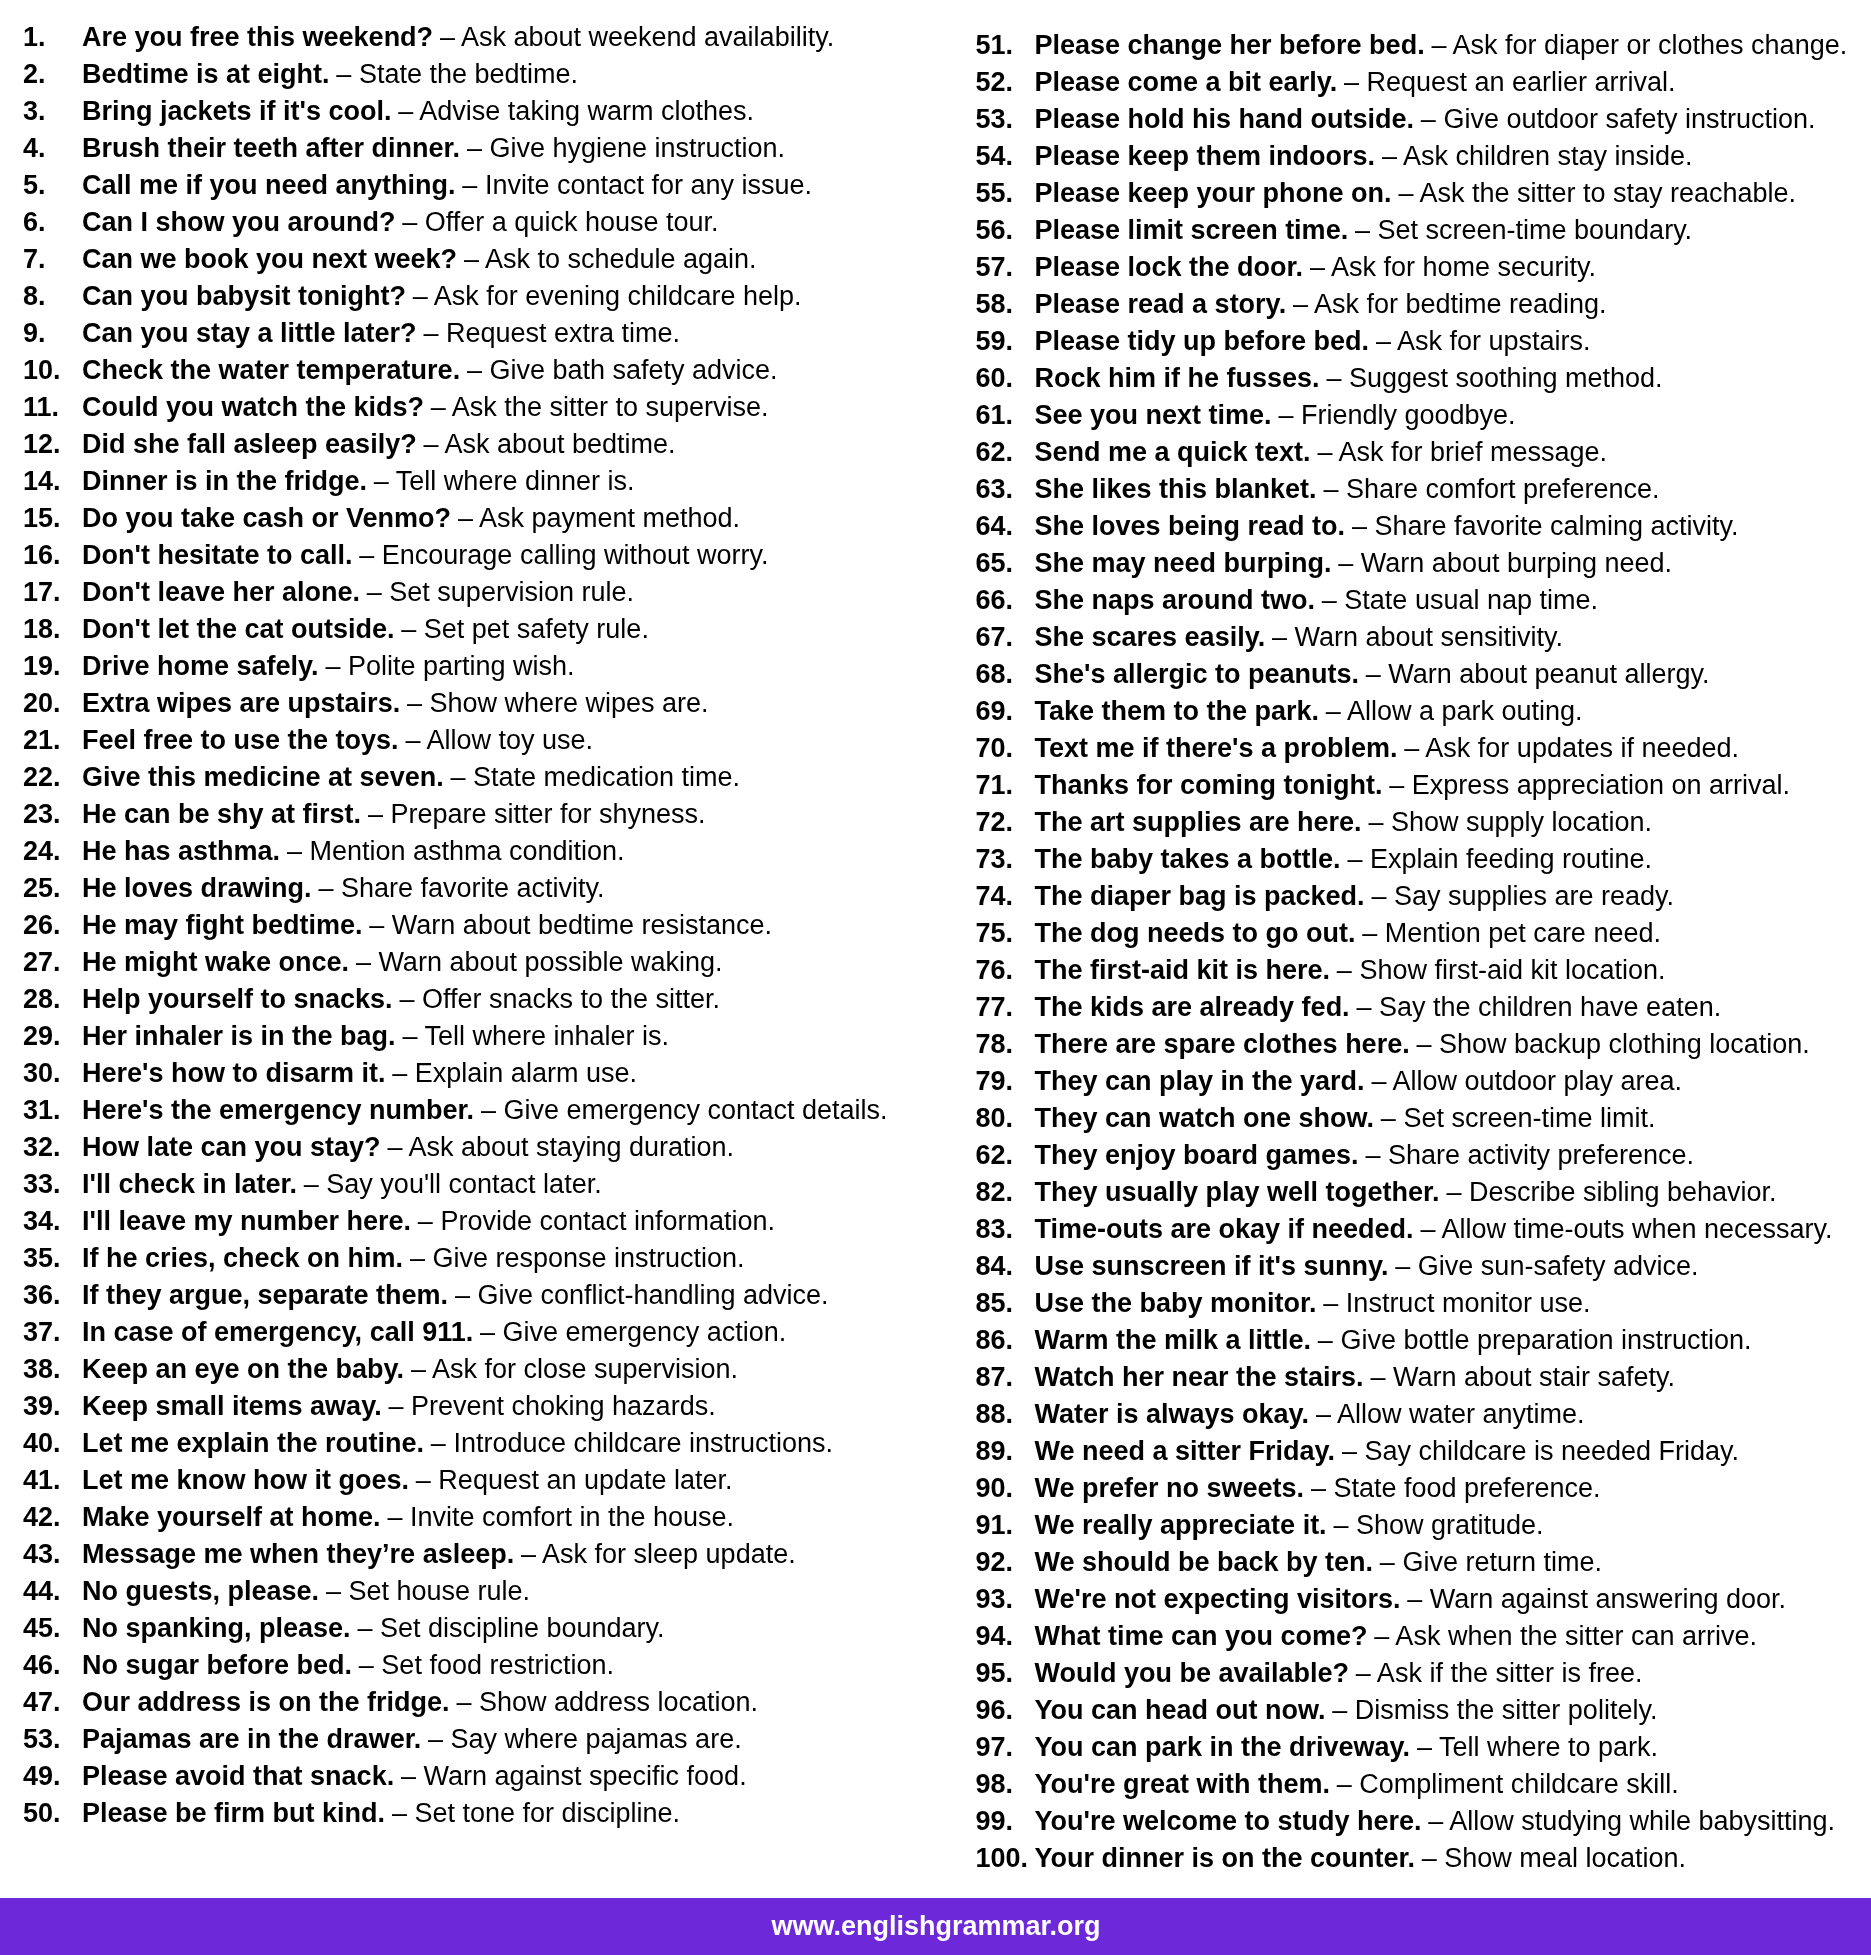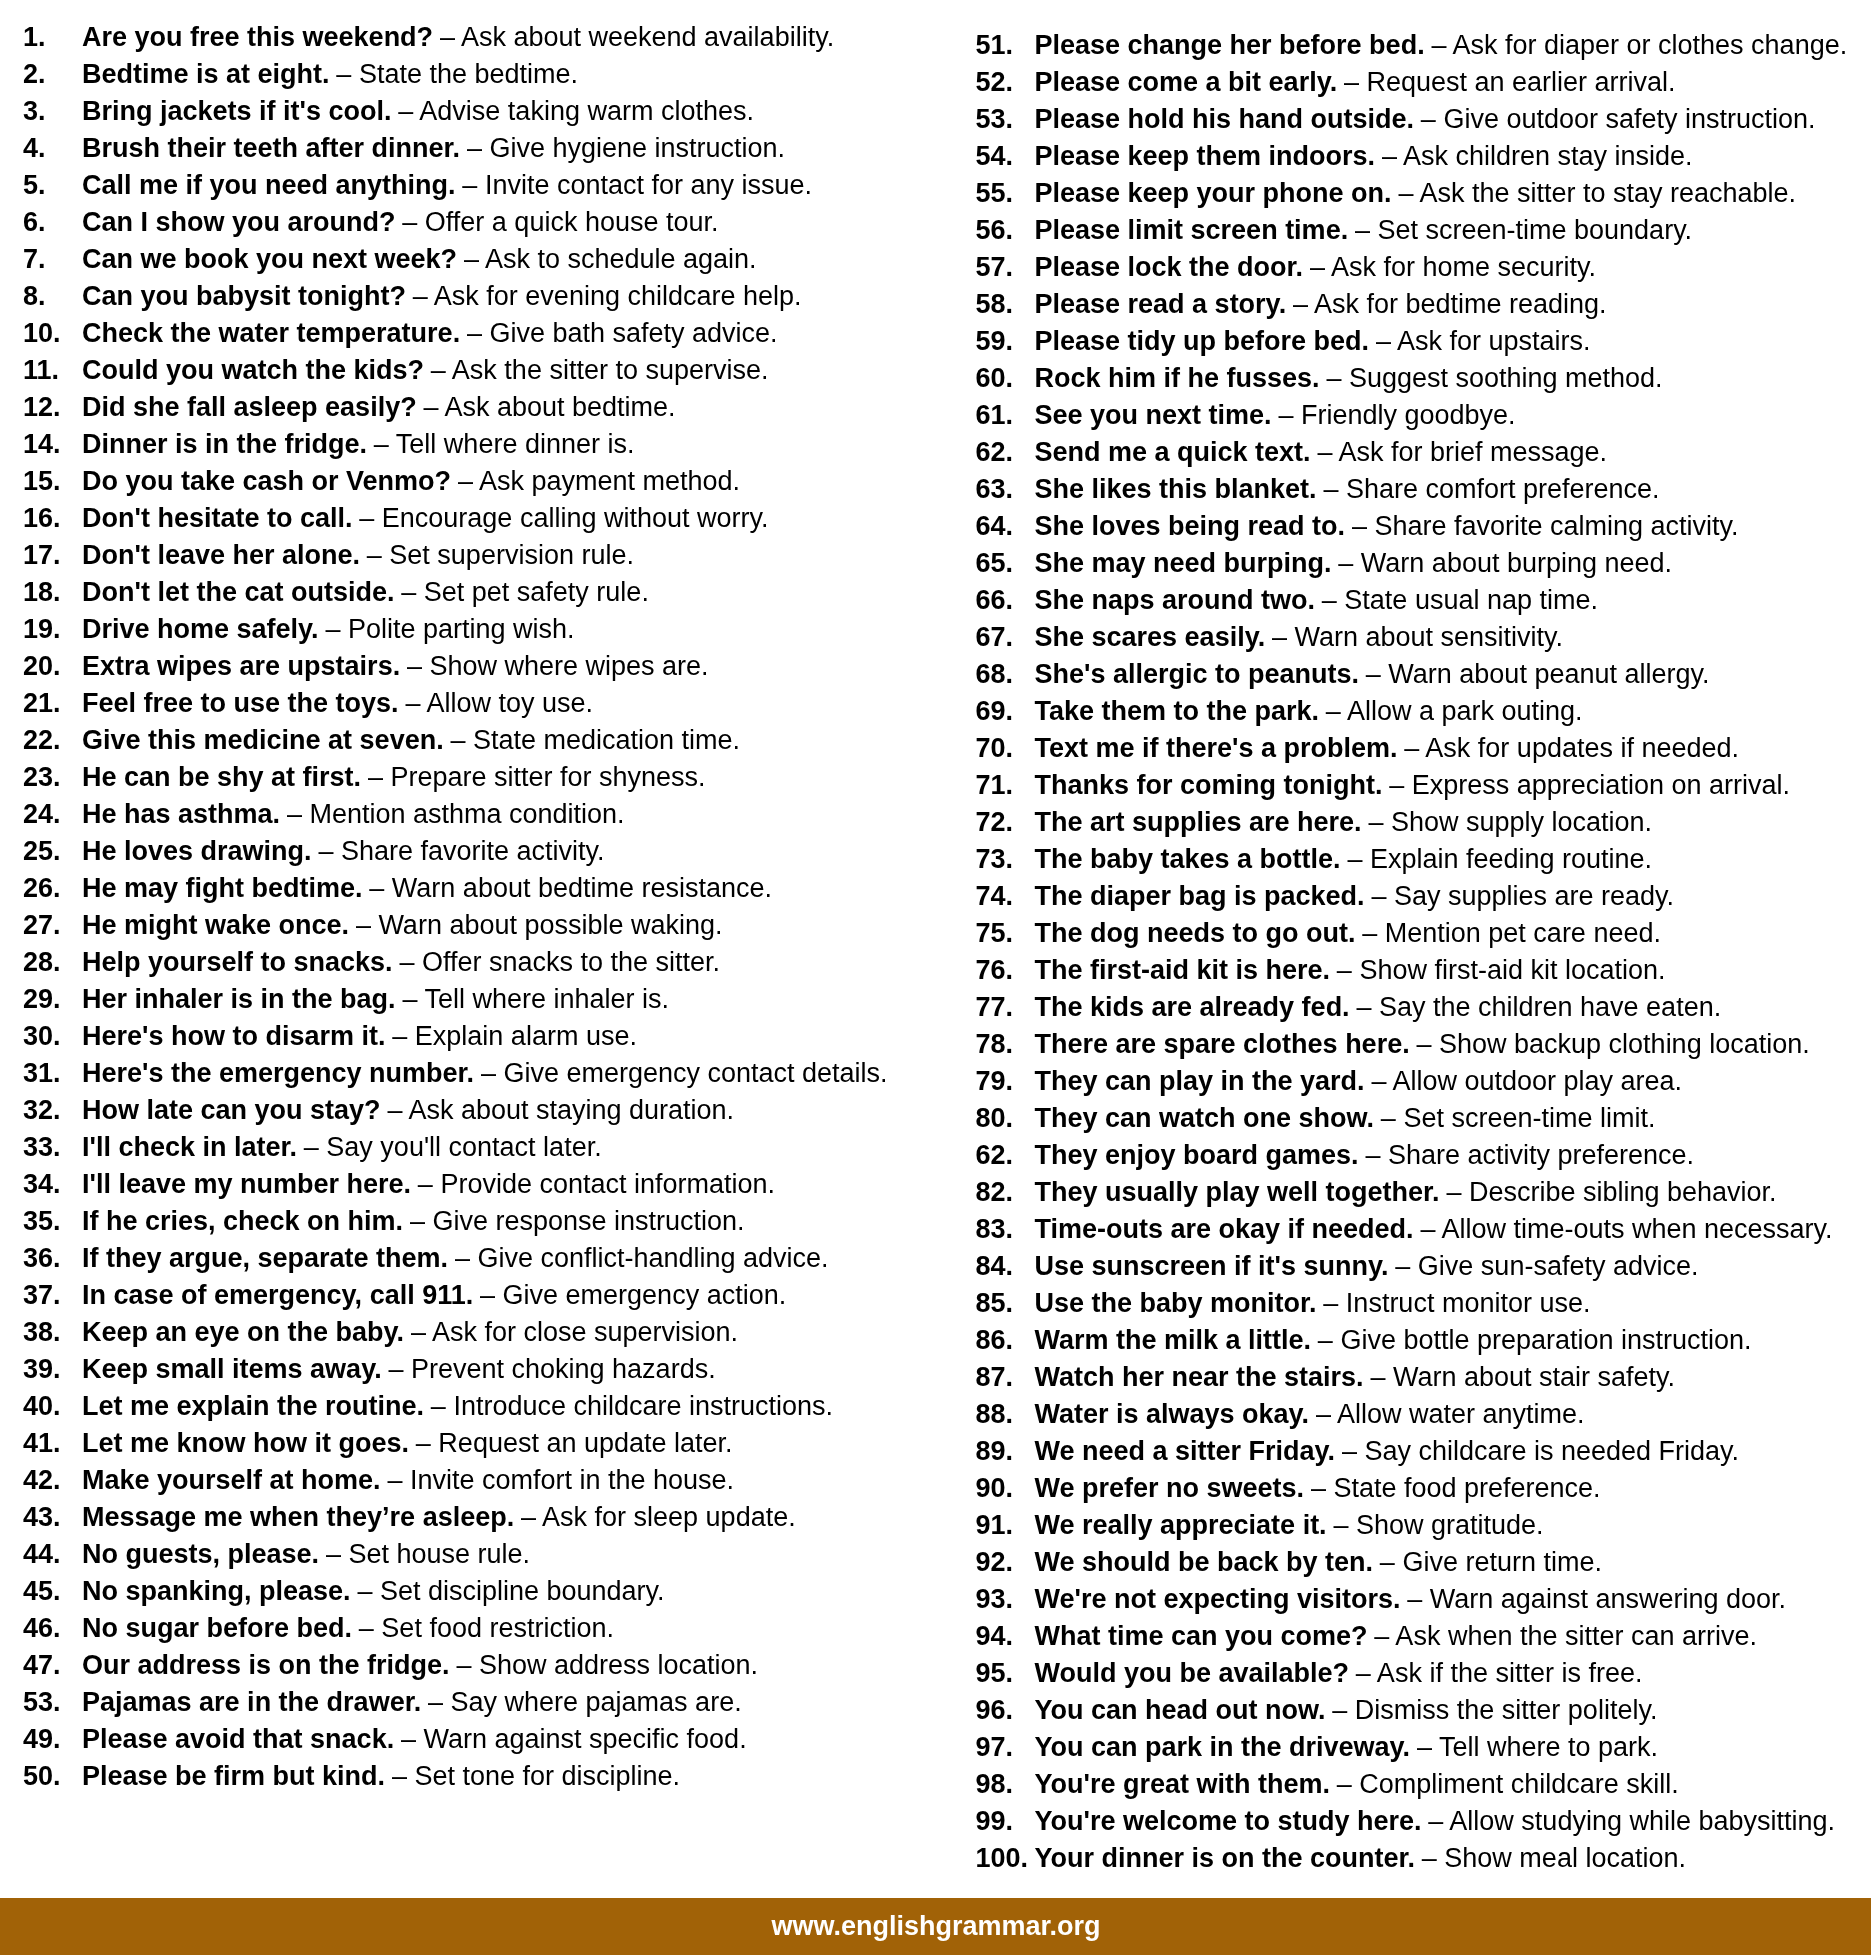--- a/index.html
+++ b/index.html
@@ -58,20 +58,21 @@
   <div class="row"><span class="num">4.</span><span class="phrase">Brush their teeth after dinner.</span><span class="note">– Give hygiene instruction.</span></div>
 
   <div class="row"><span class="num">5.</span><span class="phrase">Call me if you need anything.</span><span class="note">– Invite contact for any issue.</span></div>
 
   <div class="row"><span class="num">6.</span><span class="phrase">Can I show you around?</span><span class="note">– Offer a quick house tour.</span></div>
 
   <div class="row"><span class="num">7.</span><span class="phrase">Can we book you next week?</span><span class="note">– Ask to schedule again.</span></div>
 
   <div class="row"><span class="num">8.</span><span class="phrase">Can you babysit tonight?</span><span class="note">– Ask for evening childcare help.</span></div>
 
+  <div class="row"><span class="num">9.</span><span class="phrase">Can you stay a little later?</span><span class="note">– Request extra time.</span></div>
 
   <div class="row"><span class="num">10.</span><span class="phrase">Check the water temperature.</span><span class="note">– Give bath safety advice.</span></div>
 
   <div class="row"><span class="num">11.</span><span class="phrase">Could you watch the kids?</span><span class="note">– Ask the sitter to supervise.</span></div>
 
   <div class="row"><span class="num">12.</span><span class="phrase">Did she fall asleep easily?</span><span class="note">– Ask about bedtime.</span></div>
 
 
   <div class="row"><span class="num">14.</span><span class="phrase">Dinner is in the fridge.</span><span class="note">– Tell where dinner is.</span></div>
 
@@ -243,17 +244,17 @@
   <div class="row"><span class="num">97.</span><span class="phrase">You can park in the driveway.</span><span class="note">– Tell where to park.</span></div>
 
   <div class="row"><span class="num">98.</span><span class="phrase">You're great with them.</span><span class="note">– Compliment childcare skill.</span></div>
 
   <div class="row"><span class="num">99.</span><span class="phrase">You're welcome to study here.</span><span class="note">– Allow studying while babysitting.</span></div>
 
   <div class="row"><span class="num">100.</span><span class="phrase">Your dinner is on the counter.</span><span class="note">– Show meal location.</span></div>
 </div>
   </div>
 
-  <div class="footer" style="background: #a16207; color: rgb(255, 255, 255);">
+  <div class="footer" style="background: #6d28d9; color: rgb(255, 255, 255);">
     <span>www.englishgrammar.org</span>
   </div>
 </div>
 
 
 </body></html>

